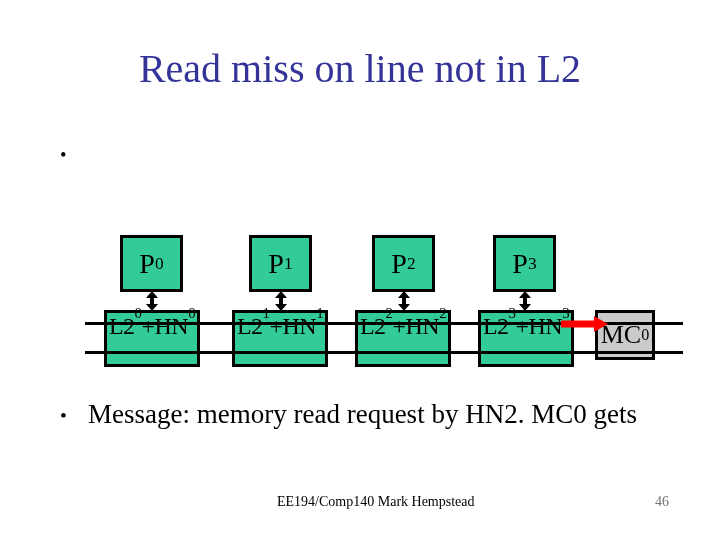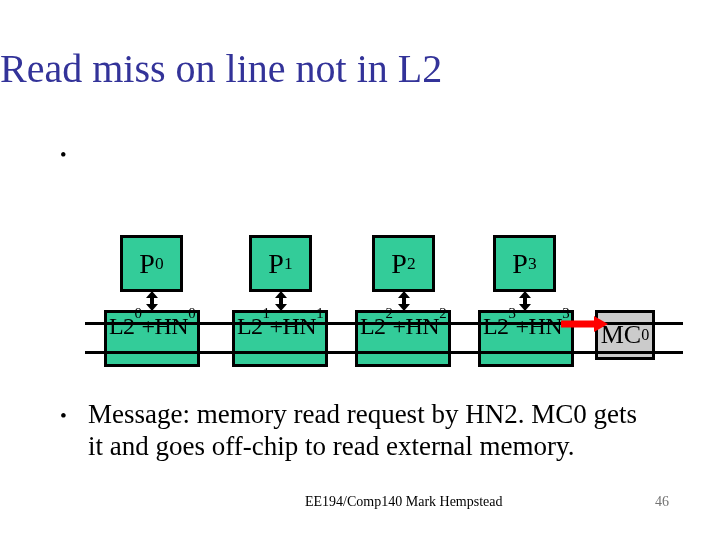--- a/index.html
+++ b/index.html
@@ -2,21 +2,21 @@
 <html><head>
 <meta charset="utf-8">
 <style>
   html,body { margin:0; padding:0; background:#ffffff; }
   .slide {
     position:relative; width:720px; height:540px; background:#ffffff;
     font-family:"Liberation Serif","DejaVu Serif",serif; color:#000;
     overflow:hidden;
   }
   .title {
-    position:absolute; left:0; right:0; top:46px; text-align:left;
+    position:absolute; left:0; right:0; top:46px; text-align:center;
     font-size:40px; line-height:46px; color:#333399; white-space:nowrap;
   }
   .bullet { position:absolute; display:flex; align-items:flex-start; color:#000; }
   .bullet .dot { flex:none; width:28px; font-size:0.72em; line-height:inherit; padding-top:2px; }
   .bullet1 { left:60px; top:138px; font-size:26px; line-height:30px; }
   .bullet2 { left:60px; top:398px; font-size:27px; line-height:32px; }
   .pbox {
     position:absolute; top:235px; width:63px; height:57px; box-sizing:border-box;
     background:#33CC99; border:3px solid #000;
     display:flex; align-items:center; justify-content:center;
@@ -34,21 +34,21 @@
     display:flex; align-items:center; justify-content:center;
     font-size:26px;
   }
   sub { font-size:62%; line-height:0; }
   .bus { position:absolute; left:85px; width:598px; height:3px; background:#000; }
   .bus-top { top:322px; }
   .bus-bottom { top:351px; }
   .varrow { position:absolute; top:291px; width:14px; height:20px; }
   .red-arrow { position:absolute; left:561px; top:315px; width:48px; height:18px; }
   .footer {
-    position:absolute; left:277px; top:494px; font-size:14px; line-height:16px; color:#000;margin-left:28px;
+    position:absolute; left:277px; top:494px; font-size:14px; line-height:16px; color:#000;
   }
   .pagenum {
     position:absolute; left:655px; top:494px; font-size:14px; line-height:16px; color:#737373;
   }
 </style>
 </head>
 <body>
 
 <div class="slide">
 
@@ -135,20 +135,19 @@
       <rect x="0" y="5.5" width="35" height="7" fill="#FF0000"></rect>
       <polygon points="33,1 33,17 47,9" fill="#FF0000"></polygon>
     </svg>
 
   </div>
 
   <div class="bullet bullet2">
     <span class="dot">•</span>
     <span>
       <div>Message: memory read request by HN2. MC0 gets</div>
-      <div>it and goes off-chip to read external memory.</div>
     </span>
   </div>
 
   <div class="footer">EE194/Comp140 Mark Hempstead</div>
   <div class="pagenum">46</div>
 
 </div>
 
 </body></html>

